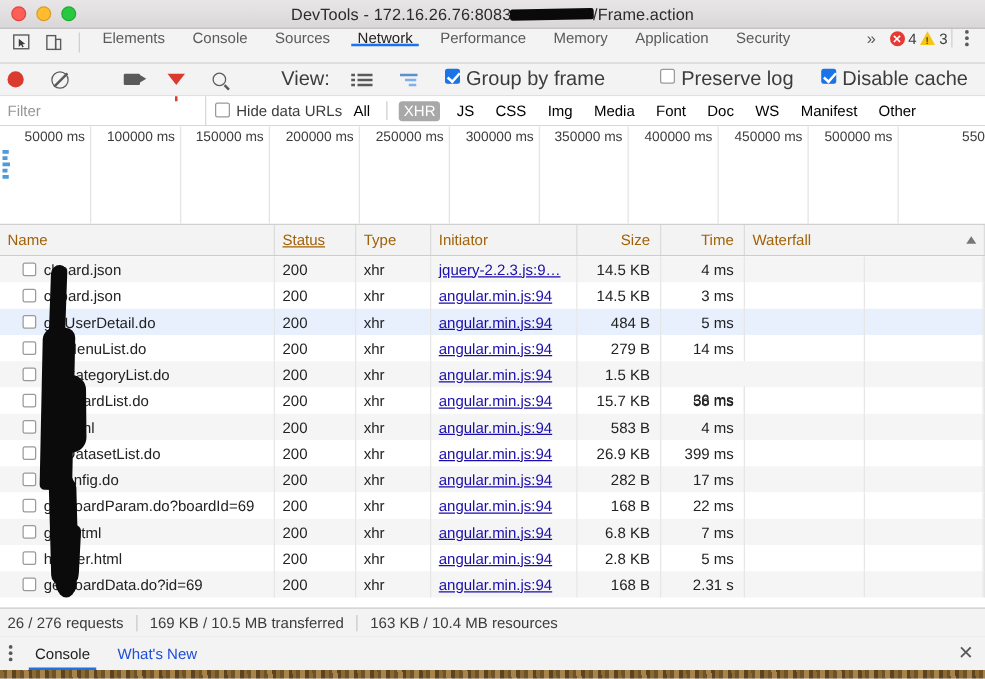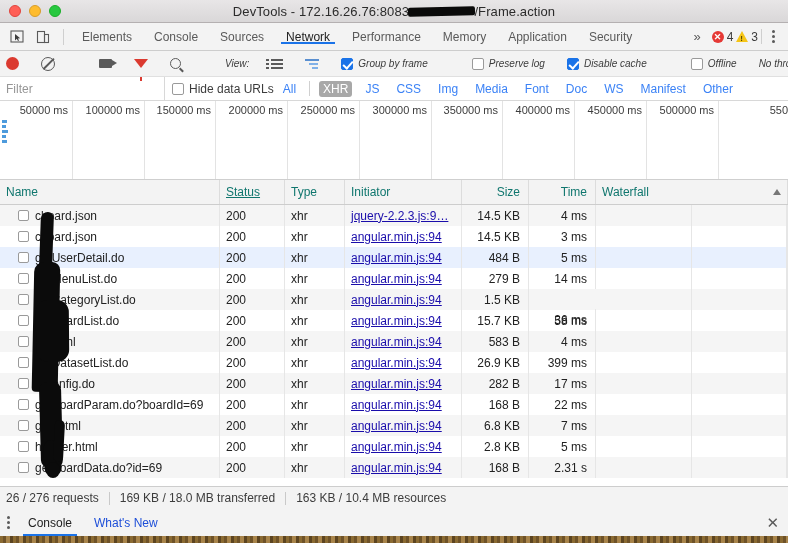--- a/index.html
+++ b/index.html
@@ -35,21 +35,21 @@
   .redact-title::after{
     content:""; position:absolute; left:-1px; top:3px; right:-1px; height:9px;
     background:#0a0a0a; border-radius:2px;
     transform: rotate(-1.2deg);
   }
 
   
   .tabbar {
     height: 28px; background:#f3f3f3;
     border-bottom:1px solid #cdcdcd;
-    display:flex; align-items:center;
+    display:flex; align-items:flex-start;
   }
   .tb-icons { display:flex; align-items:center; gap:4px; padding:0 7px 0 6px; }
   .tb-icons .sep { width:1px; height:16px; background:#cfcfcf; margin-left:5px; }
   .icon-btn {
     width:22px; height:22px; display:flex; align-items:center; justify-content:center;
     border-radius:2px; cursor:default;
   }
   .tabs { display:flex; align-items:stretch; }
   .tab {
     padding: 0 11px; display:flex; align-items:center;
@@ -73,21 +73,21 @@
     border-bottom:11px solid #f5c518; position:relative;
   }
   .warn-tri::after{content:"!";position:absolute;left:-2px;top:3px;font-size:8px;color:#5a4a00;font-weight:bold;}
   .kebab { display:flex;flex-direction:column;gap:2px;align-items:center;padding:0 7px; }
   .kebab i { width:3px;height:3px;border-radius:50%;background:#5a5a5a; display:block;}
   .vsep { width:1px; height:15px; background:#cfcfcf; }
 
   
   .nettoolbar {
     height:26px; background:#f3f3f3; border-bottom:1px solid #e0e0e0;
-    display:flex; align-items:center; padding:0 6px; gap:22px; font-size:10px; color:#3c3c3c;font-style:italic;
+    display:flex; align-items:center; padding:0 6px; gap:22px; font-size:16px; color:#3c3c3c;
   }
   .rec-dot { width:13px;height:13px;border-radius:50%;background:#db3a30; }
   .clear-ico { width:14px;height:14px;border:1.6px solid #5a5a5a;border-radius:50%;position:relative;}
   .clear-ico::after{content:"";position:absolute;left:-1px;top:5px;width:15px;height:1.6px;background:#5a5a5a;transform:rotate(-45deg);}
   .cam {
     width:13px;height:9px;background:#5a5a5a;border-radius:1px;position:relative;
   }
   .cam::after{content:"";position:absolute;right:-5px;top:1px;border-left:5px solid #5a5a5a;border-top:3.5px solid transparent;border-bottom:3.5px solid transparent;}
   .funnel { width:0;height:0;border-left:7px solid transparent;border-right:7px solid transparent;border-top:9px solid #db3a30;position:relative;}
   .funnel::after{content:"";position:absolute;left:-1px;top:9px;width:2px;height:4px;background:#db3a30;}
@@ -104,50 +104,50 @@
   .wf-ico i:nth-child(3){width:6px;margin-left:7px;}
   .cb {
     width:12px;height:12px;border:1px solid #9a9a9a;border-radius:2px;background:#fff;
     display:inline-block;vertical-align:-2px;
   }
   .cb.checked { background:#1a73e8; border-color:#1a73e8; position:relative; }
   .cb.checked::after{
     content:""; position:absolute;left:3px;top:0px;width:4px;height:8px;
     border:solid #fff;border-width:0 2px 2px 0;transform:rotate(42deg);
   }
-  .ctrl { display:flex;align-items:center;gap:5px; white-space:nowrap;}
+  .ctrl { display:flex;gap:5px; white-space:nowrap;}
   .caret-dn { width:0;height:0;border-left:4px solid transparent;border-right:4px solid transparent;border-top:5px solid #5a5a5a;}
 
   
   .filterbar {
     height:24px; background:#fff; border-bottom:1px solid #d8d8d8;
     display:flex;align-items:center;gap:5px;font-size:12px;color:#3c3c3c;
   }
   .filter-input {
     width:165px;height:100%;border:none;outline:none;padding-left:6px;
     font-size:12px;font-family:"Liberation Sans",sans-serif;color:#333;
     border-right:1px solid #d8d8d8; background:transparent;
   }
   .filter-input::placeholder { color:#969696; }
   .chiprow { display:flex;align-items:center;gap:9px; }
-  .chip { padding:1px 4px;border-radius:3px;cursor:default;color:#3b82f6; }
+  .chip { padding:1px 4px;border-radius:3px;cursor:default;color:#000000; }
   .chip.active { background:#a8a8a8;color:#fff; }
   .fsep { width:1px;height:15px;background:#d0d0d0; }
 
   
   .overview { height:79px;background:#fff;border-bottom:1px solid #cfcfcf;position:relative;overflow:hidden; }
   .ovl-tick { position:absolute;top:0;bottom:0;width:1px;background:#e3e3e3; }
   .ovl-label { position:absolute;top:3px;font-size:11px;color:#3c3c3c;text-align:right; }
   .mini-bars { position:absolute; display:flex;flex-direction:column;gap:2px; }
   .mini-bars i { display:block;height:3px;background:#4e9bdc; }
 
   
   .thead {
     height:25px;background:#f3f3f3;border-bottom:1px solid #cdcdcd;
-    display:flex;align-items:center;font-size:12px;color:#0f766e;
+    display:flex;align-items:center;font-size:12px;color:#a16207;
   }
   .th { padding-left:6px;border-right:1px solid #dcdcdc;height:100%;display:flex;align-items:center; }
   .th.num { justify-content:flex-end; padding-right:8px; }
   .tbody { background:#fff; }
   .row { height:21px;display:flex;align-items:center;font-size:12px;color:#222; }
   .row.odd  { background:#f5f5f5; }
   .row.even { background:#ffffff; }
   .row.sel  { background:#e8f0fe; }
   .cell { height:100%;display:flex;align-items:center;padding-left:6px;border-right:1px solid #e6e6e6;overflow:hidden;white-space:nowrap; }
   .cell.num { justify-content:flex-end;padding-right:8px; }
@@ -753,21 +753,21 @@
   <div class="redact-stroke" style="left:33px;top:262px;width:26px;height:130px;border-radius:10px 8px 4px 4px;transform:rotate(1.2deg);"></div>
   <div class="redact-stroke" style="left:36px;top:300px;width:33px;height:62px;border-radius:12px;transform:rotate(-0.5deg);"></div>
   <div class="redact-stroke" style="left:40px;top:382px;width:22px;height:86px;border-radius:8px;transform:rotate(-1.5deg);"></div>
   <div class="redact-stroke" style="left:44px;top:440px;width:17px;height:36px;border-radius:8px;transform:rotate(-3deg);"></div>
   <div class="redact-stroke" style="left:46px;top:462px;width:14px;height:16px;border-radius:50%;"></div>
   <div class="redact-stroke" style="left:54px;top:420px;width:10px;height:42px;border-radius:6px;transform:rotate(3deg);"></div>
 
   <div class="summary" style="top:486px">
     <span class="sum-item">26 / 276 requests</span>
     <span class="sum-sep"></span>
-    <span class="sum-item">169 KB / 18.0 MB transferred</span>
+    <span class="sum-item">169 KB / 10.5 MB transferred</span>
     <span class="sum-sep"></span>
     <span class="sum-item">163 KB / 10.4 MB resources</span>
   </div>
 
   <div class="drawer" style="top:509px">
     <span class="kebab">
         <i></i>
         <i></i>
         <i></i>
       </span>

